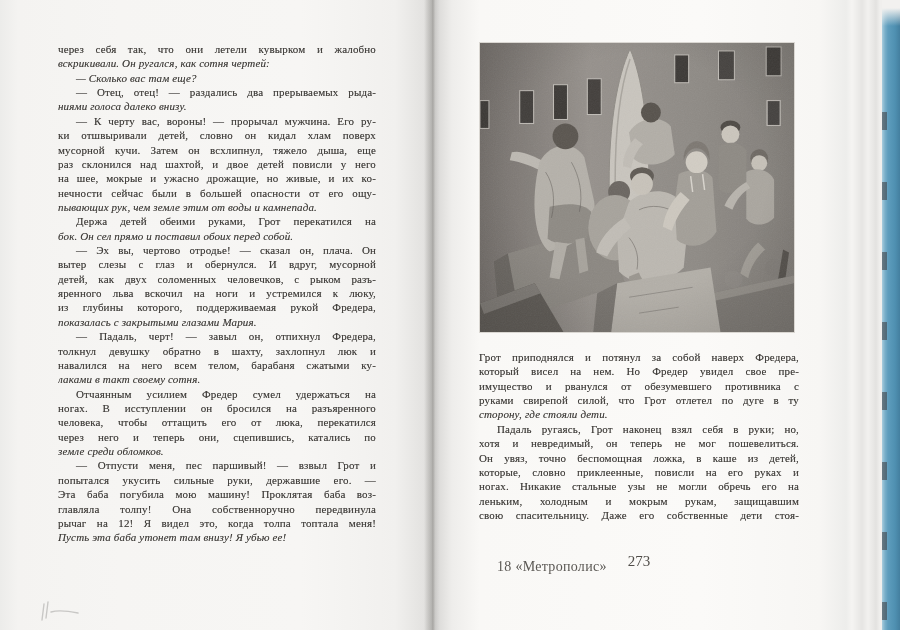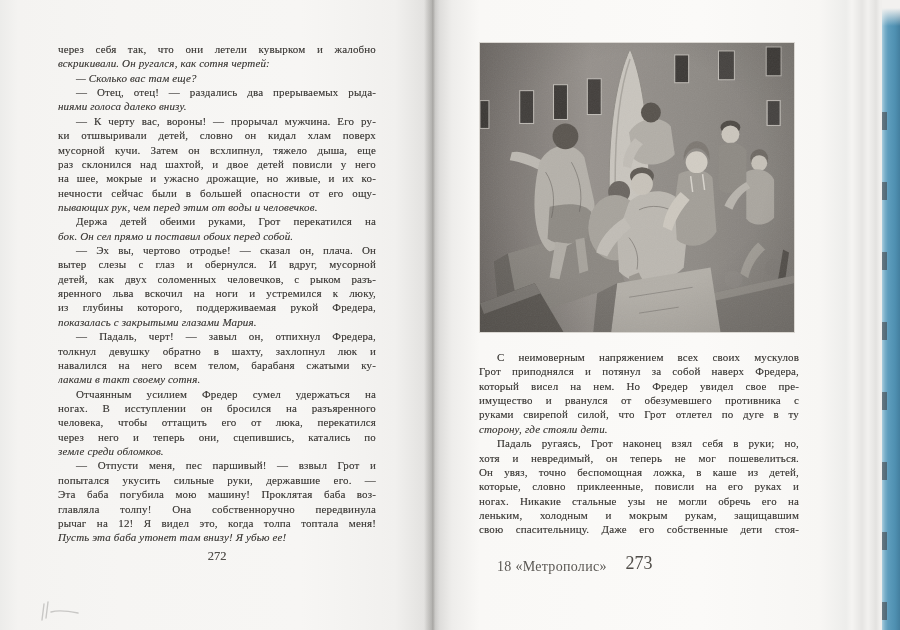--- a/index.html
+++ b/index.html
@@ -46,21 +46,21 @@
     text-align:justify;text-align-last:justify;white-space:normal;}
   .textcol .tline.pend{text-align-last:left;font-style:italic;}
   .textcol .tline.indent{text-indent:18px;}
   .left-text{left:58px;top:42px;width:318px;}
   .right-text{left:479px;top:350px;width:320px;}
   .pagenum{position:absolute;color:#504d49;font-size:12.5px;text-align:center;
     text-shadow:0 0 .5px rgba(72,70,66,.5);}
   .pagenum-left{left:58px;top:549px;width:318px;}
   .footer-right{position:absolute;left:479px;top:553px;width:320px;height:18px;}
   .footer-right .signature{position:absolute;left:18px;top:6px;font-size:14px;color:#5a5753;letter-spacing:.3px;}
-  .footer-right .num{position:absolute;left:0;right:0;top:0;text-align:center;font-size:18px;color:#504d49;}
+  .footer-right .num{position:absolute;left:0;right:0;top:0;text-align:center;font-size:15px;color:#504d49;}
   
   .illus{position:absolute;left:479px;top:42px;width:316px;height:291px;
     border:1px solid #dad7d2;box-sizing:border-box;background:#98948f;overflow:hidden;}
   .illus svg{display:block;width:100%;height:100%;}
   
   .pencil{position:absolute;left:38px;top:598px;width:70px;height:28px;opacity:.5;}
 </style>
 </head>
 <body>
 
@@ -73,21 +73,21 @@
       <div class="tline pend">вскрикивали. Он ругался, как сотня чертей:</div>
       <div class="tline indent pend">— Сколько вас там еще?</div>
       <div class="tline indent">— Отец, отец! — раздались два прерываемых рыда-</div>
       <div class="tline pend">ниями голоса далеко внизу.</div>
       <div class="tline indent">— К черту вас, вороны! — прорычал мужчина. Его ру-</div>
       <div class="tline">ки отшвыривали детей, словно он кидал хлам поверх</div>
       <div class="tline">мусорной кучи. Затем он всхлипнул, тяжело дыша, еще</div>
       <div class="tline">раз склонился над шахтой, и двое детей повисли у него</div>
       <div class="tline">на шее, мокрые и ужасно дрожащие, но живые, и их ко-</div>
       <div class="tline">нечности сейчас были в большей опасности от его ощу-</div>
-      <div class="tline pend">пывающих рук, чем перед этим от воды и человечков.</div>
+      <div class="tline pend">пывающих рук, чем земле этим от воды и камнепада.</div>
       <div class="tline indent">Держа детей обеими руками, Грот перекатился на</div>
       <div class="tline pend">бок. Он сел прямо и поставил обоих перед собой.</div>
       <div class="tline indent">— Эх вы, чертово отродье! — сказал он, плача. Он</div>
       <div class="tline">вытер слезы с глаз и обернулся. И вдруг, мусорной</div>
       <div class="tline">детей, как двух соломенных человечков, с рыком разъ-</div>
       <div class="tline">яренного льва вскочил на ноги и устремился к люку,</div>
       <div class="tline">из глубины которого, поддерживаемая рукой Фредера,</div>
       <div class="tline pend">показалась с закрытыми глазами Мария.</div>
       <div class="tline indent">— Падаль, черт! — завыл он, отпихнул Фредера,</div>
       <div class="tline">толкнул девушку обратно в шахту, захлопнул люк и</div>
@@ -98,21 +98,20 @@
       <div class="tline">человека, чтобы оттащить его от люка, перекатился</div>
       <div class="tline">через него и теперь они, сцепившись, катались по</div>
       <div class="tline pend">земле среди обломков.</div>
       <div class="tline indent">— Отпусти меня, пес паршивый! — взвыл Грот и</div>
       <div class="tline">попытался укусить сильные руки, державшие его. —</div>
       <div class="tline">Эта баба погубила мою машину! Проклятая баба воз-</div>
       <div class="tline">главляла толпу! Она собственноручно передвинула</div>
       <div class="tline">рычаг на 12! Я видел это, когда толпа топтала меня!</div>
       <div class="tline pend">Пусть эта баба утонет там внизу! Я убью ее!</div>
     </div>
-  <div class="pagenum pagenum-left">272</div>
 
   <div class="illus">
     <svg viewBox="0 0 316 291" preserveAspectRatio="none">
       <defs>
         <linearGradient id="wall" x1="0" y1="0" x2="1" y2="0">
           <stop offset="0" stop-color="#746f6b"></stop>
           <stop offset="0.35" stop-color="#96918c"></stop>
           <stop offset="0.7" stop-color="#8e8a85"></stop>
           <stop offset="1" stop-color="#827e79"></stop>
         </linearGradient>
@@ -215,21 +214,20 @@
 
       <polygon points="0,262 55,242 84,291 0,291" fill="#5b5752"></polygon>
       <polygon points="0,262 55,242 61,252 4,273" fill="#7e7a75"></polygon>
 
       <rect x="0" y="0" width="316" height="291" fill="url(#vign)"></rect>
       <rect x="0" y="0" width="316" height="291" filter="url(#grain)" opacity="0.5"></rect>
     </svg>
   </div>
 
   <div class="textcol right-text">
-      <div class="tline indent">С неимоверным напряжением всех своих мускулов</div>
       <div class="tline">Грот приподнялся и потянул за собой наверх Фредера,</div>
       <div class="tline">который висел на нем. Но Фредер увидел свое пре-</div>
       <div class="tline">имущество и рванулся от обезумевшего противника с</div>
       <div class="tline">руками свирепой силой, что Грот отлетел по дуге в ту</div>
       <div class="tline pend">сторону, где стояли дети.</div>
       <div class="tline indent">Падаль ругаясь, Грот наконец взял себя в руки; но,</div>
       <div class="tline">хотя и невредимый, он теперь не мог пошевелиться.</div>
       <div class="tline">Он увяз, точно беспомощная ложка, в каше из детей,</div>
       <div class="tline">которые, словно приклеенные, повисли на его руках и</div>
       <div class="tline">ногах. Никакие стальные узы не могли обречь его на</div>

